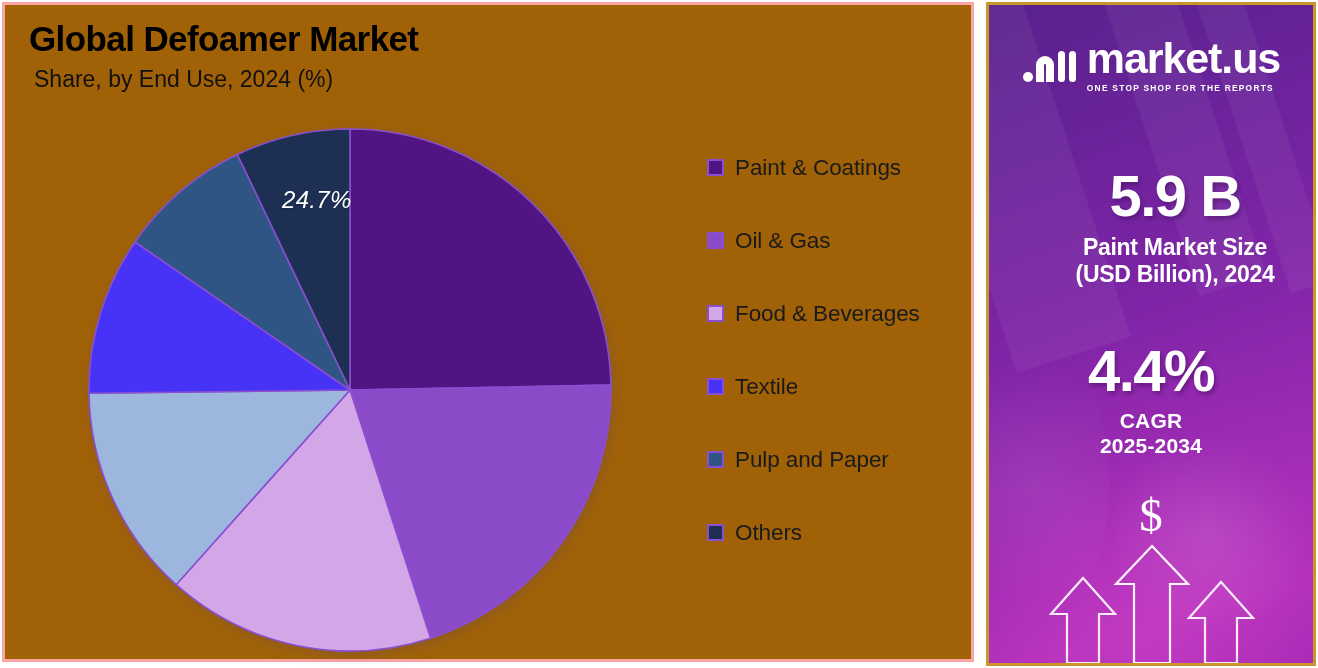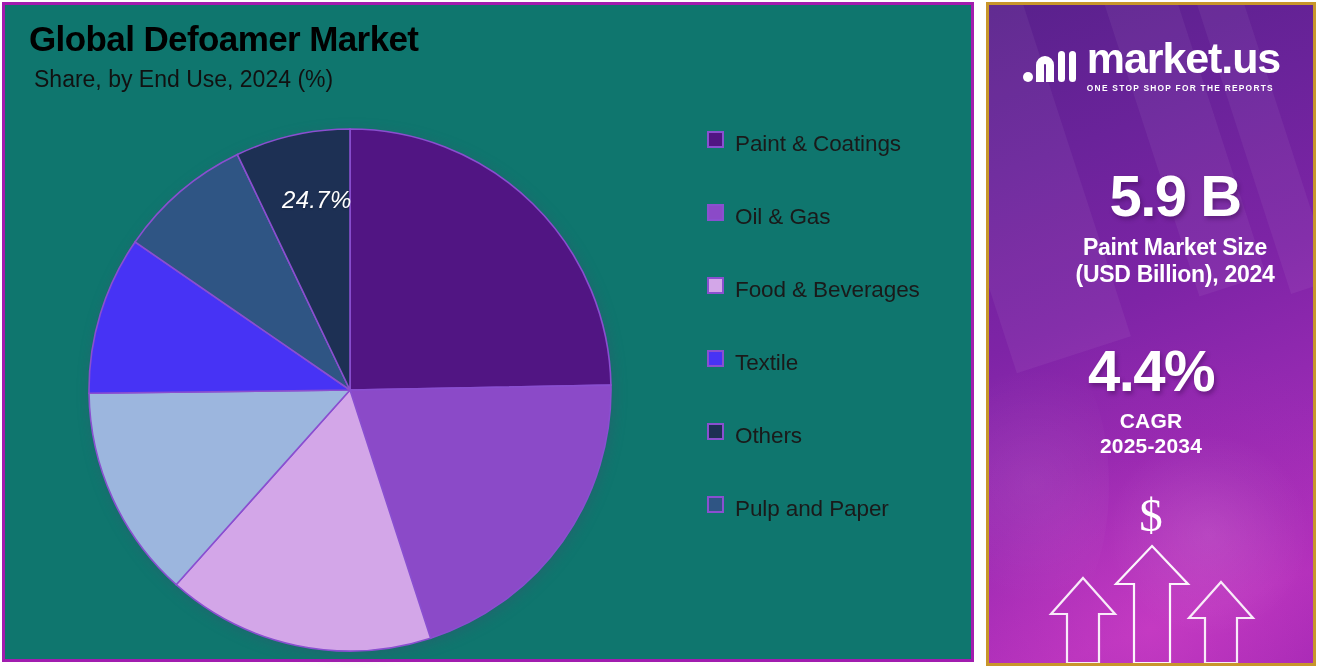--- a/index.html
+++ b/index.html
@@ -19,22 +19,22 @@
     display: flex;
   }
 
   
   #left-panel {
     position: absolute;
     left: 2px;
     top: 2px;
     width: 972px;
     height: 660px;
-    background: #0f766e;
-    border: 3px solid #a21caf;
+    background: #a16207;
+    border: 3px solid #fca5a5;
     box-sizing: border-box;
   }
 
   #title-block {
     position: absolute;
     left: 24px;
     top: 16px;
   }
   #chart-title {
     font-size: 35px;
@@ -90,20 +90,21 @@
 
   
   #legend {
     position: absolute;
     left: 702px;
     top: 126px;
     width: 265px;
   }
   .legend-row {
     display: flex;
+    align-items: center;
     height: 73px;
   }
   .legend-swatch {
     width: 17px;
     height: 17px;
     flex: 0 0 17px;
     border: 2px solid #8A4FD0;
     box-sizing: border-box;
     margin-right: 11px;
   }
@@ -256,26 +257,26 @@
       </div>
       <div class="legend-row">
         <span class="legend-swatch" style="background: rgb(211, 166, 232); border-color: rgb(138, 79, 208);"></span>
         <span class="legend-label">Food &amp; Beverages</span>
       </div>
       <div class="legend-row">
         <span class="legend-swatch" style="background: rgb(71, 51, 245); border-color: rgb(138, 79, 208);"></span>
         <span class="legend-label">Textile</span>
       </div>
       <div class="legend-row">
+        <span class="legend-swatch" style="background: rgb(47, 85, 132); border-color: rgb(138, 79, 208);"></span>
+        <span class="legend-label">Pulp and Paper</span>
+      </div>
+      <div class="legend-row">
         <span class="legend-swatch" style="background: rgb(29, 48, 84); border-color: rgb(138, 79, 208);"></span>
         <span class="legend-label">Others</span>
-      </div>
-      <div class="legend-row">
-        <span class="legend-swatch" style="background: rgb(47, 85, 132); border-color: rgb(138, 79, 208);"></span>
-        <span class="legend-label">Pulp and Paper</span>
       </div>
     </div>
 
   </div>
 
   <div id="right-panel">
 
     <div class="bg-streak" style="left:-40px; top:-60px; width:120px; height:420px;"></div>
     <div class="bg-streak" style="left:150px; top:-90px; width:70px; height:380px;"></div>
     <div class="bg-streak" style="left:250px; top:-40px; width:45px; height:330px;"></div>

